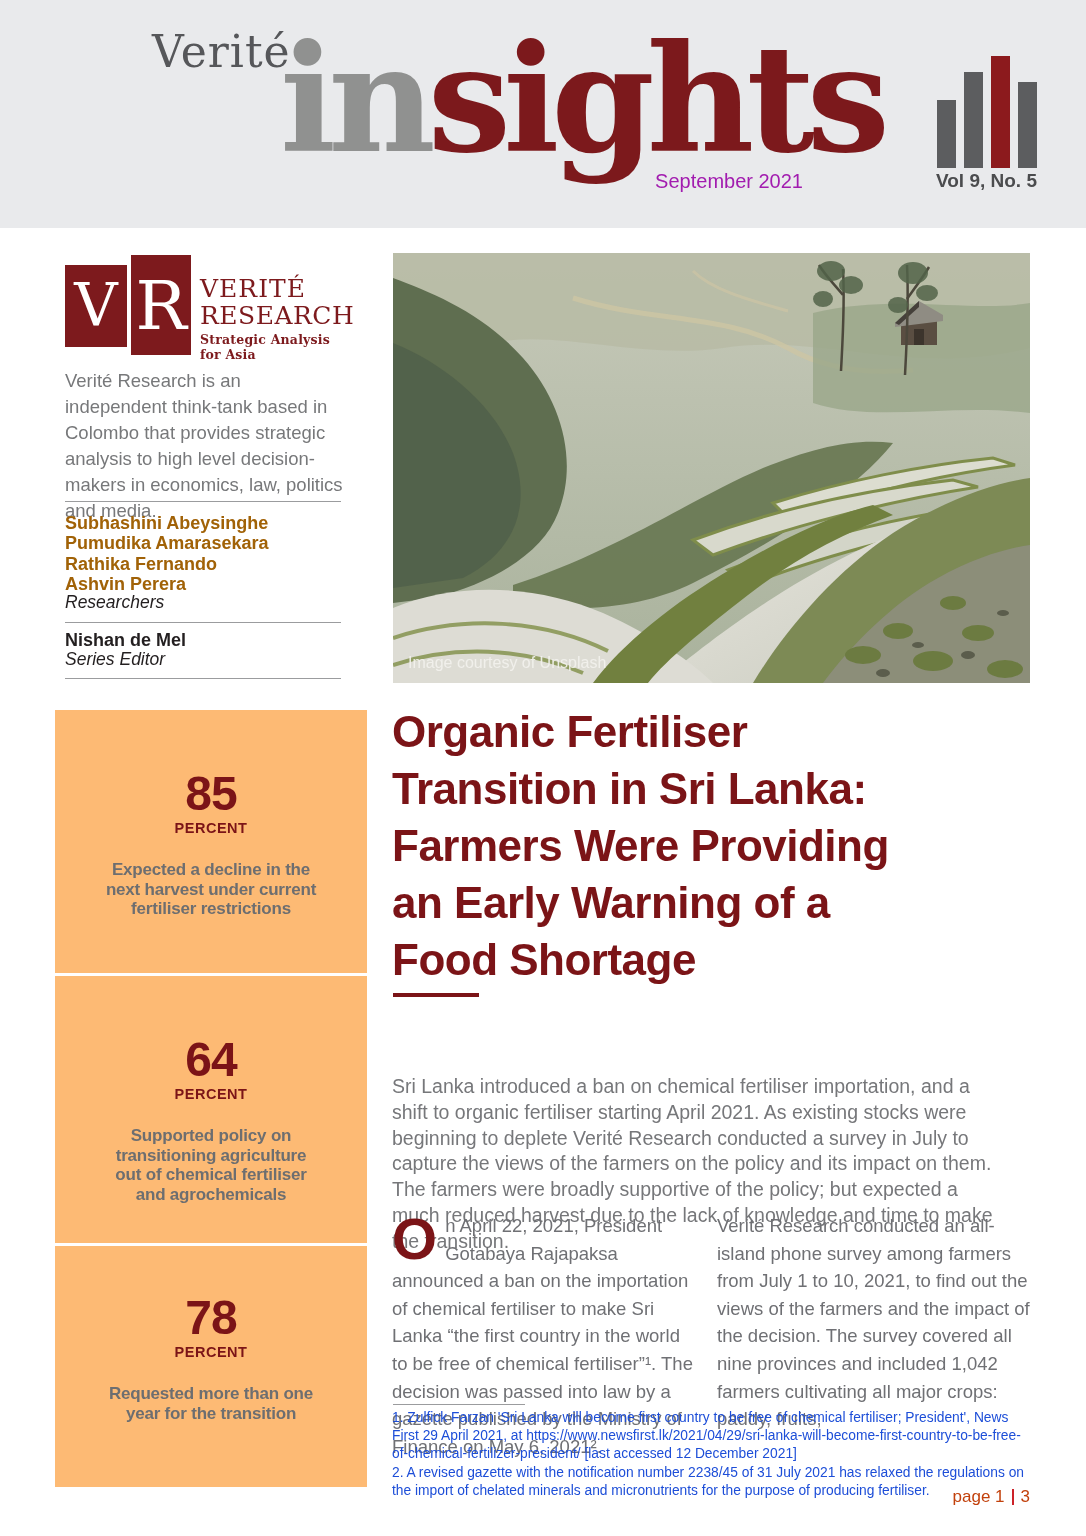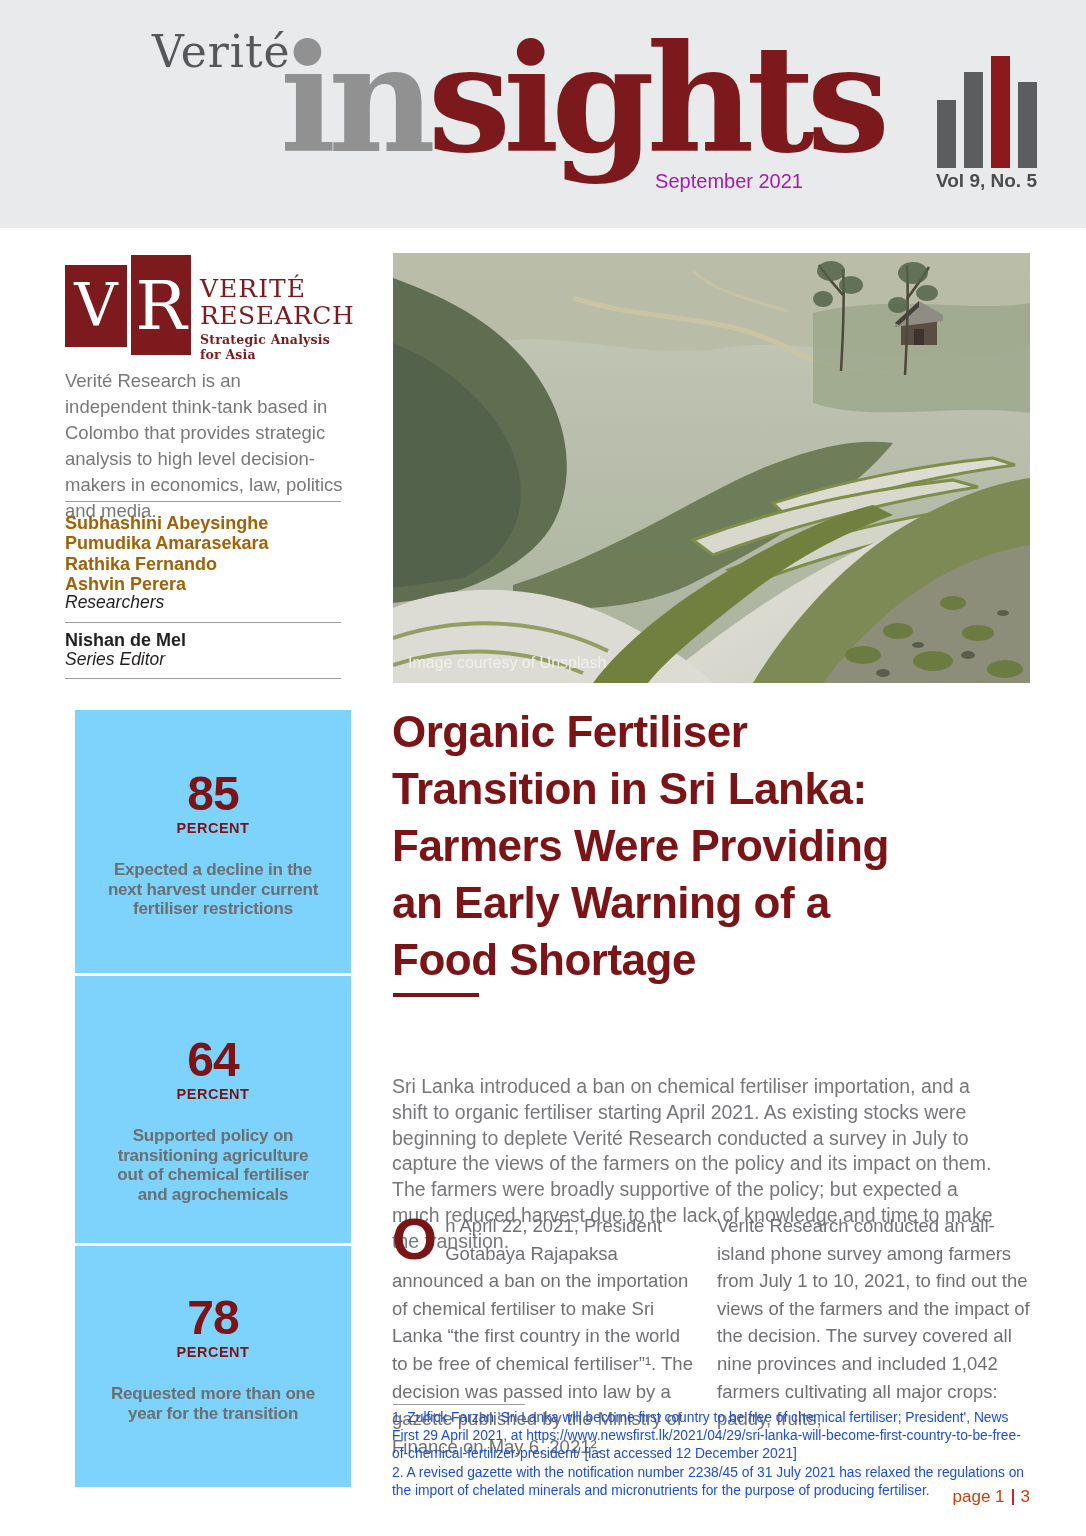--- a/index.html
+++ b/index.html
@@ -49,21 +49,21 @@
     font-size:18.5px; line-height:26px; color:#77787a;
   }
   .sb-rule { position:absolute; left:65px; width:276px; height:1px; background:#9b9c9e; }
   .rule1 { top:501px; } .rule2 { top:622px; } .rule3 { top:678px; }
   .researchers { position:absolute; left:65px; top:513px; color:#a16207; }
   .researcher-name { font-size:18px; font-weight:bold; line-height:20.4px; }
   .researchers-role { position:absolute; left:65px; top:592px; font-size:17.5px; font-style:italic; color:#231f20; }
   .editor-name { position:absolute; left:65px; top:630px; font-size:18px; font-weight:bold; color:#231f20; }
   .editor-role { position:absolute; left:65px; top:649px; font-size:17.5px; font-style:italic; color:#231f20; }
 
-  .stat-box { position:absolute; left:75px; width:276px; background:#7dd3fc; text-align:center; }
+  .stat-box { position:absolute; left:55px; width:312px; background:#fdba74; text-align:center; }
   .stat-1 { top:710px; height:263px; }
   .stat-2 { top:976px; height:267px; }
   .stat-3 { top:1246px; height:241px; }
   .stat-value {
     margin-top:60px; font-size:48px; font-weight:bold; color:#7b1417;
     letter-spacing:-1px; line-height:48px;
   }
   .stat-3 .stat-value { margin-top:48px; }
   .stat-unit { font-size:14.5px; font-weight:bold; color:#7b1417; letter-spacing:0.5px; margin-top:2px; }
   .stat-desc {

